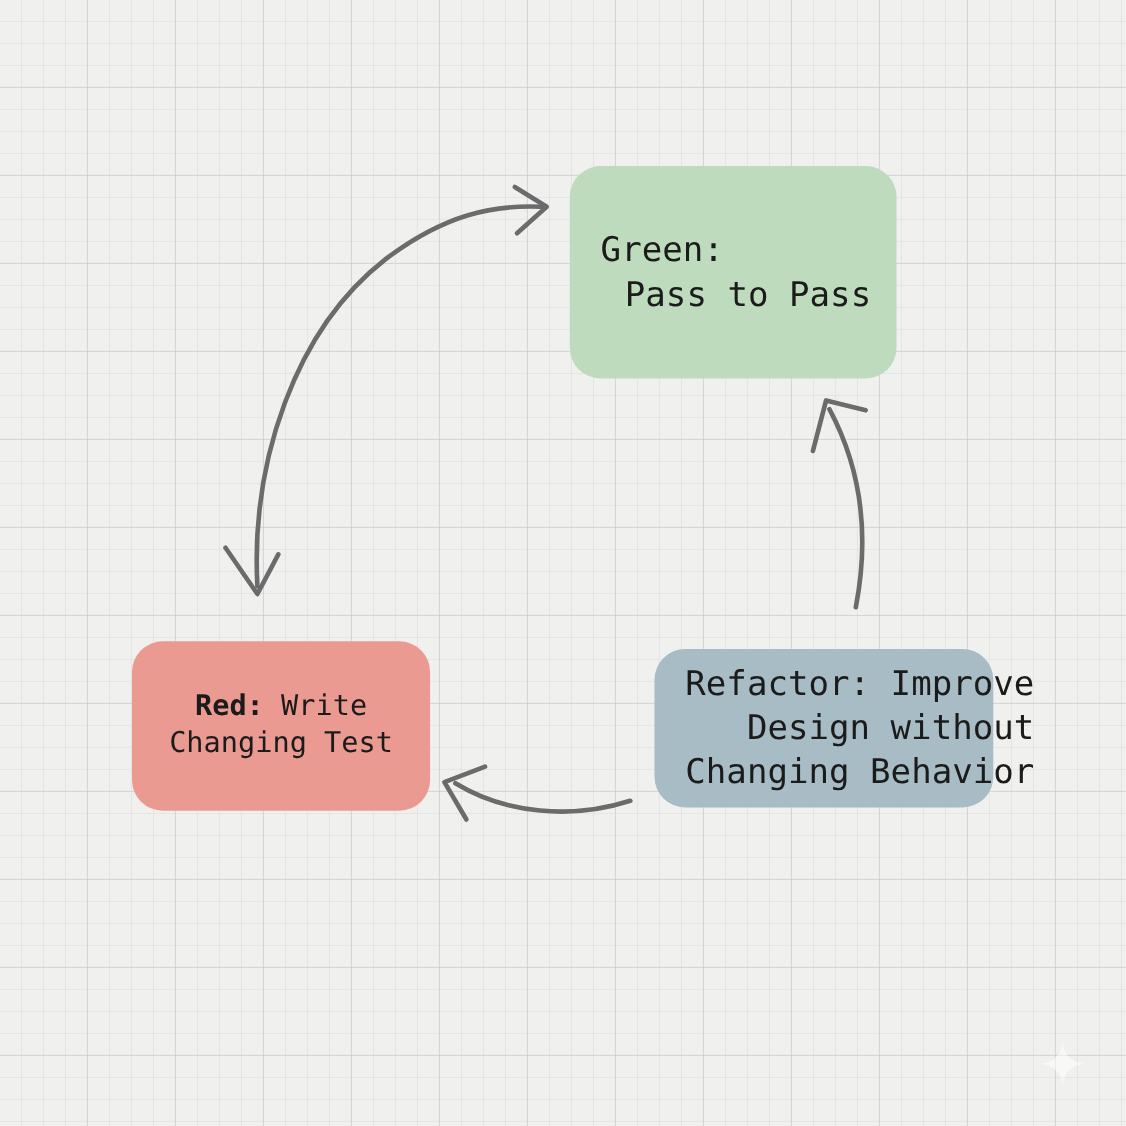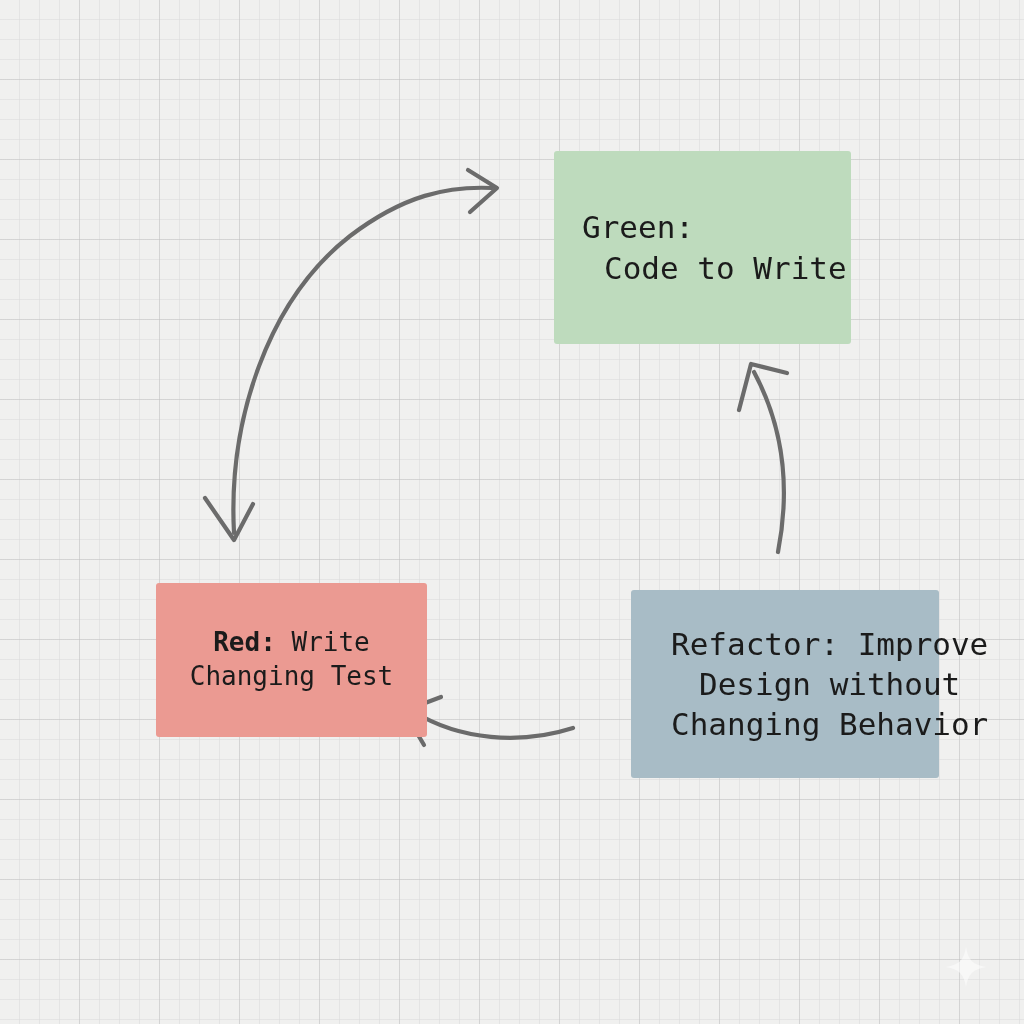--- a/index.html
+++ b/index.html
@@ -25,30 +25,29 @@
 
   .arrows {
     position: absolute;
     inset: 0;
     width: 1024px;
     height: 1024px;
   }
 
   .node {
     position: absolute;
-    border-radius: 3px;
+    border-radius: 28px;
     box-sizing: border-box;
     display: flex;
     align-items: center;
     justify-content: center;
     color: #1b1b1b;
     font-family: "DejaVu Sans Mono", monospace;
     line-height: 1.30;
     white-space: nowrap;
-    margin-left: 36px;
   }
 
   #node-green {
     left: 518px;
     top: 151px;
     width: 297px;
     height: 193px;
     background: #bedbbd;
     font-size: 31px;
     padding-left: 28px;
@@ -65,26 +64,26 @@
     background: #eb9a92;
     font-size: 26px;
     text-align: center;
   }
   #node-red .kw { font-weight: bold; }
 
   #node-blue {
     left: 595px;
     top: 590px;
     width: 308px;
-    height: 188px;
+    height: 144px;
     background: #a8bcc6;
     font-size: 31px;
     justify-content: flex-start;
-    padding-left: 40px;
-    text-align: center;
+    padding-left: 28px;
+    text-align: right;
   }
   #node-blue .overflow-text {
     position: relative;
     z-index: 3;
   }
 
   #caption {
     position: absolute;
     left: 0;
     top: 888px;
@@ -125,21 +124,21 @@
 
     <g>
       <path d="M 573 728 C 520 745 460 740 414 712" fill="none" stroke="#6b6b6b" stroke-width="4.2" stroke-linecap="round"></path>
       <path d="M 441 697 L 404 711 L 424 745" fill="none" stroke="#6b6b6b" stroke-width="4.2" stroke-linecap="round" stroke-linejoin="round"></path>
     </g>
   </svg>
 
   <div class="node" id="node-green">
     <div>
       <div class="ln1">Green:</div>
-      <div class="ln3">Code to Write</div>
+      <div class="ln3">Pass to Pass</div>
     </div>
   </div>
 
   <div class="node" id="node-red">
     <div>
       <div><span class="kw">Red:</span><span> Write</span></div>
       <div>Changing Test</div>
     </div>
   </div>
 

